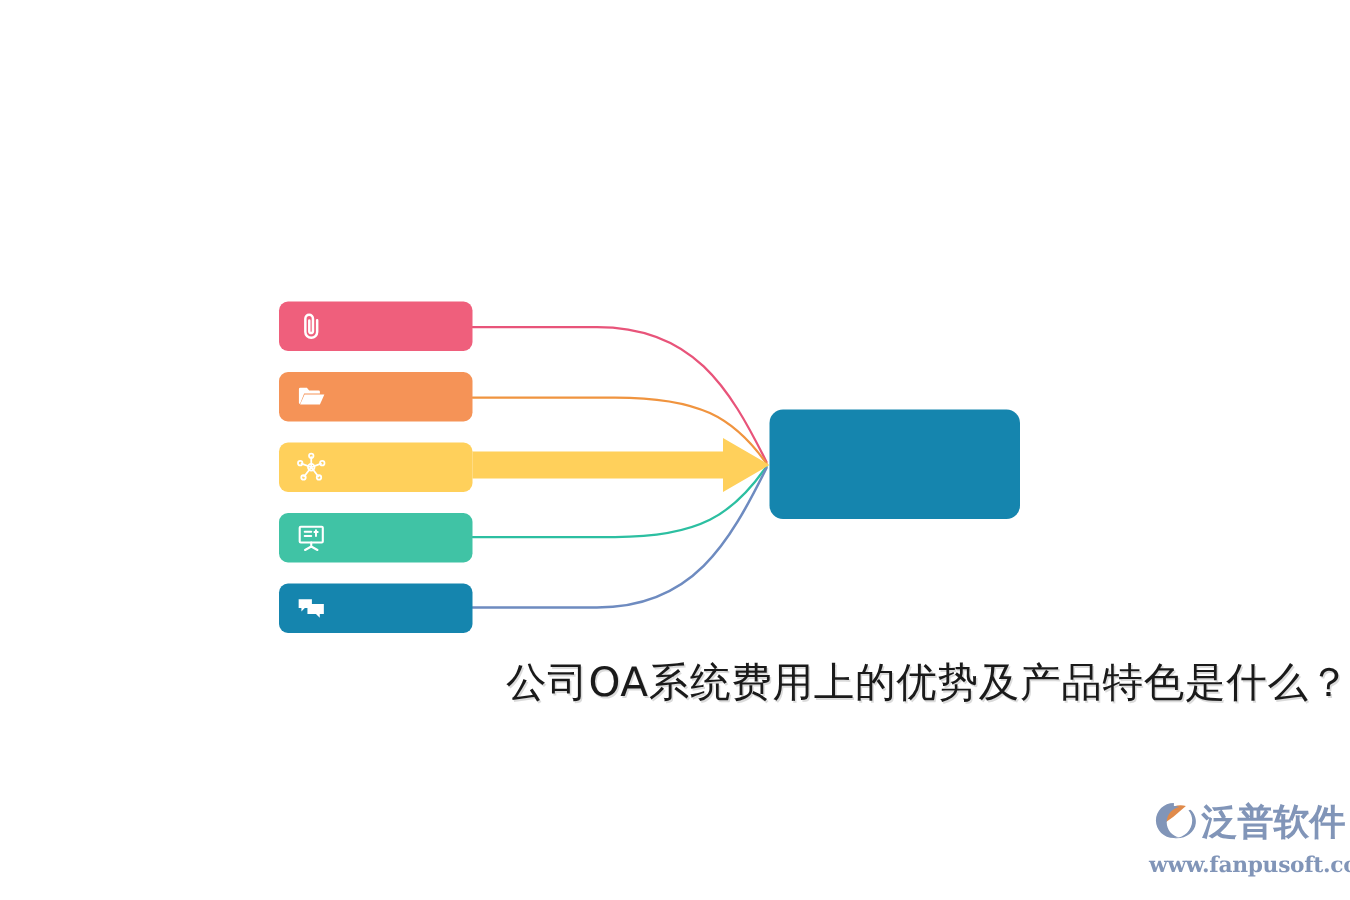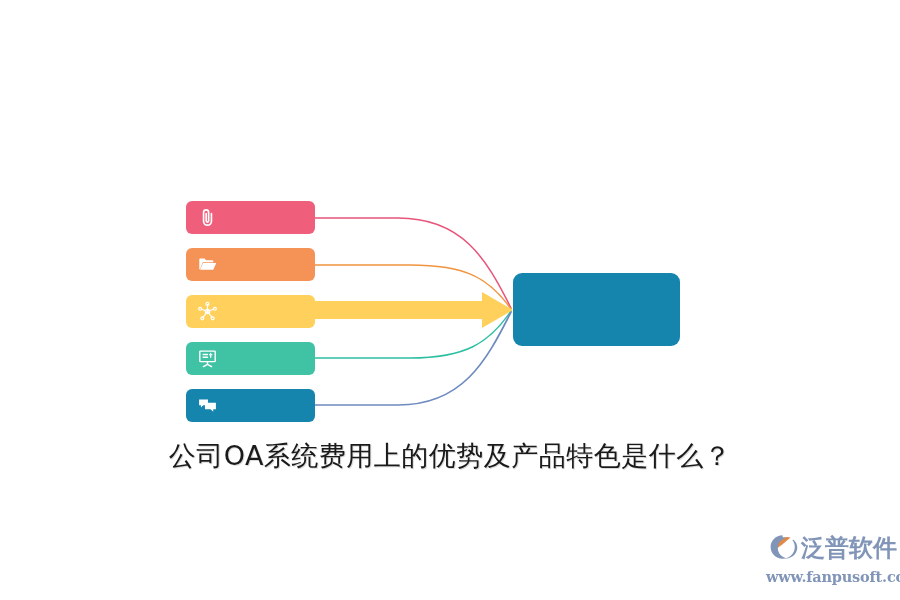--- a/index.html
+++ b/index.html
@@ -66,21 +66,21 @@
     height: 73px;
     border-radius: 9px;
   }
 
   
   #caption {
     position: absolute;
     left: 0;
     top: 437px;
     width: 900px;
-    text-align: center;
+    text-align: right;
     font-family: "DejaVu Sans", "Liberation Sans", sans-serif;
     font-size: 27px;
     line-height: 38px;
     color: #1a1a1a;
     letter-spacing: 0.5px;
     text-shadow: 1px 1px 0 rgba(190,190,190,0.55);
     white-space: nowrap;
   }
 
   

